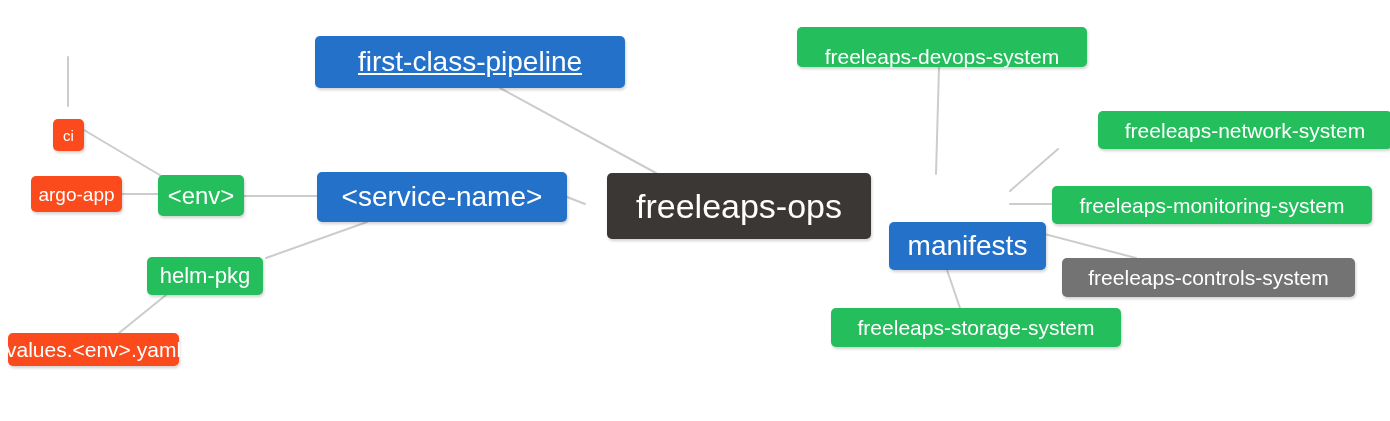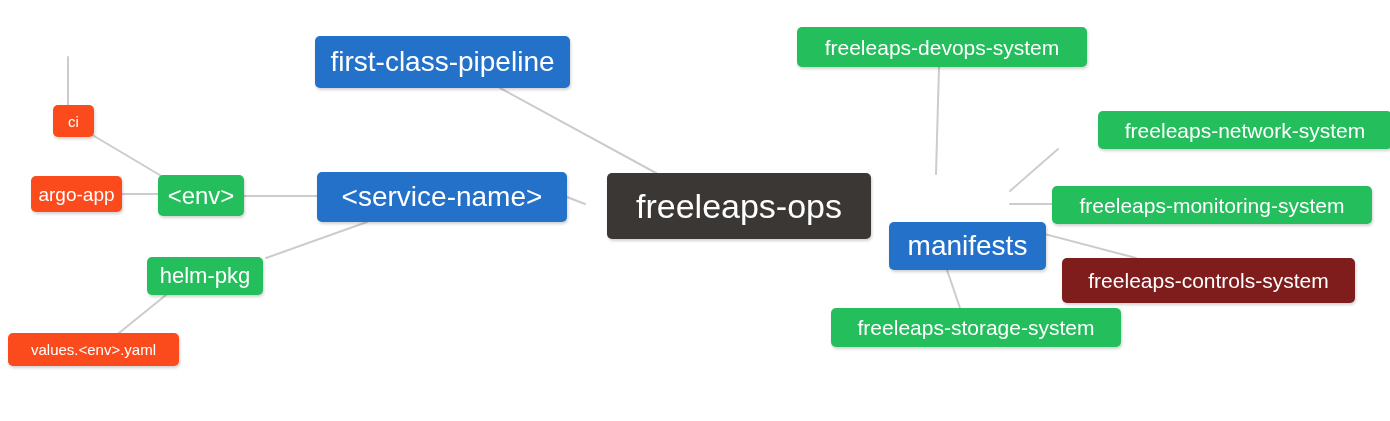--- a/index.html
+++ b/index.html
@@ -54,52 +54,52 @@
       <line x1="847" y1="204" x2="855" y2="201" stroke="#CCCCCC" stroke-width="2" stroke-linecap="round"></line>
       <line x1="936" y1="174" x2="939" y2="67" stroke="#CCCCCC" stroke-width="2" stroke-linecap="round"></line>
       <line x1="1010" y1="191" x2="1058" y2="149" stroke="#CCCCCC" stroke-width="2" stroke-linecap="round"></line>
       <line x1="1010" y1="204" x2="1052" y2="204" stroke="#CCCCCC" stroke-width="2" stroke-linecap="round"></line>
       <line x1="1010" y1="225" x2="1136" y2="258" stroke="#CCCCCC" stroke-width="2" stroke-linecap="round"></line>
       <line x1="932" y1="226" x2="960" y2="308" stroke="#CCCCCC" stroke-width="2" stroke-linecap="round"></line>
     </svg>
 <div class="node" style="left: 583px; top: 173px; width: 264px; height: 66px; font-size: 34px; background: rgb(59, 55, 52); margin-left: 24px;">
       <span>freeleaps-ops</span>
     </div>
-    <div class="node" style="left: 315px; top: 36px; width: 255px; height: 52px; font-size: 28px; background: rgb(36, 113, 201);">
+    <div class="node" style="left: 315px; top: 36px; width: 310px; height: 52px; font-size: 28px; background: rgb(36, 113, 201); text-decoration: underline;">
       <span>first-class-pipeline</span>
     </div>
     <div class="node" style="left: 317px; top: 172px; width: 250px; height: 50px; font-size: 28px; background: rgb(36, 113, 201);">
       <span>&lt;service-name&gt;</span>
     </div>
     <div class="node" style="left: 889px; top: 174px; width: 157px; height: 48px; font-size: 28px; background: rgb(36, 113, 201); margin-top: 48px;">
       <span>manifests</span>
     </div>
     <div class="node" style="left: 158px; top: 175px; width: 86px; height: 41px; font-size: 24px; background: rgb(36, 190, 92);">
       <span>&lt;env&gt;</span>
     </div>
     <div class="node" style="left: 147px; top: 257px; width: 116px; height: 38px; font-size: 22px; background: rgb(36, 190, 92);">
       <span>helm-pkg</span>
     </div>
-    <div class="node" style="left: 53px; top: 105px; width: 41px; height: 32px; font-size: 15px; background: rgb(251, 74, 28);">
+    <div class="node" style="left: 53px; top: 119px; width: 31px; height: 32px; font-size: 15px; background: rgb(251, 74, 28);">
       <span>ci</span>
     </div>
     <div class="node" style="left: 31px; top: 176px; width: 91px; height: 36px; font-size: 19px; background: rgb(251, 74, 28);">
       <span>argo-app</span>
     </div>
-    <div class="node" style="left: 8px; top: 333px; width: 171px; height: 33px; font-size: 15px; background: rgb(251, 74, 28);">
+    <div class="node" style="left: 8px; top: 333px; width: 171px; height: 33px; font-size: 21px; background: rgb(251, 74, 28);">
       <span>values.&lt;env&gt;.yaml</span>
     </div>
-    <div class="node" style="left: 797px; top: 27px; width: 290px; height: 40px; font-size: 21px; background: rgb(36, 190, 92);">
+    <div class="node" style="left: 797px; top: 27px; width: 290px; height: 40px; font-size: 21px; background: rgb(36, 190, 92); align-items: flex-end;">
       <span>freeleaps-devops-system</span>
     </div>
     <div class="node" style="left: 1054px; top: 111px; width: 294px; height: 38px; font-size: 21px; background: rgb(36, 190, 92); margin-left: 44px;">
       <span>freeleaps-network-system</span>
     </div>
     <div class="node" style="left: 1052px; top: 186px; width: 320px; height: 38px; font-size: 21px; background: rgb(36, 190, 92);">
       <span>freeleaps-monitoring-system</span>
     </div>
-    <div class="node" style="left: 1062px; top: 258px; width: 293px; height: 45px; font-size: 21px; background: #7f1d1d;">
+    <div class="node" style="left: 1062px; top: 258px; width: 293px; height: 39px; font-size: 21px; background: #737373;">
       <span>freeleaps-controls-system</span>
     </div>
     <div class="node" style="left: 815px; top: 308px; width: 290px; height: 39px; font-size: 21px; background: rgb(36, 190, 92); margin-left: 16px;">
       <span>freeleaps-storage-system</span>
     </div>
   </div>
 
 </body></html>

